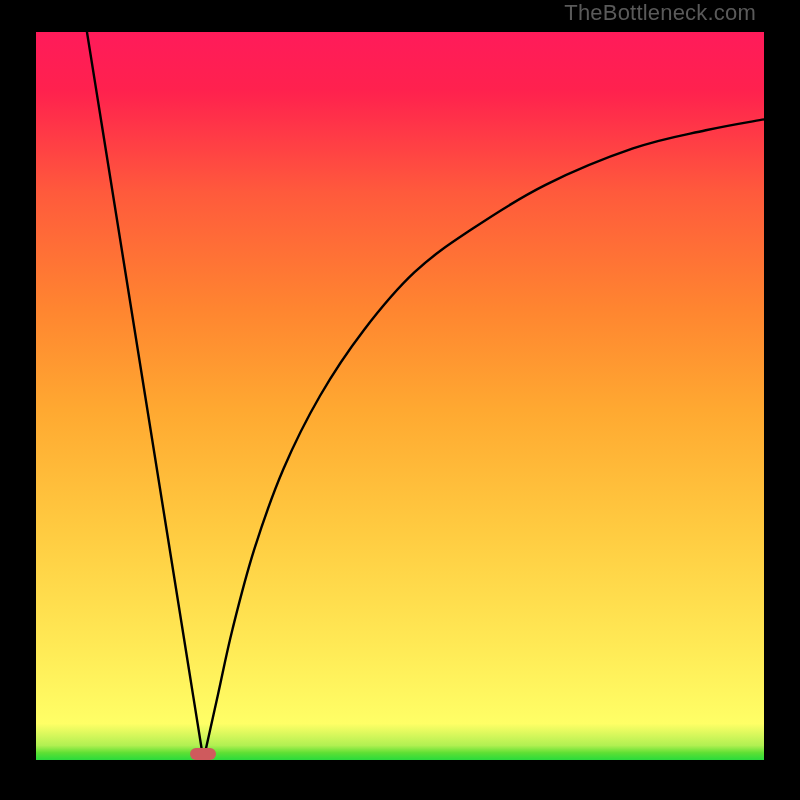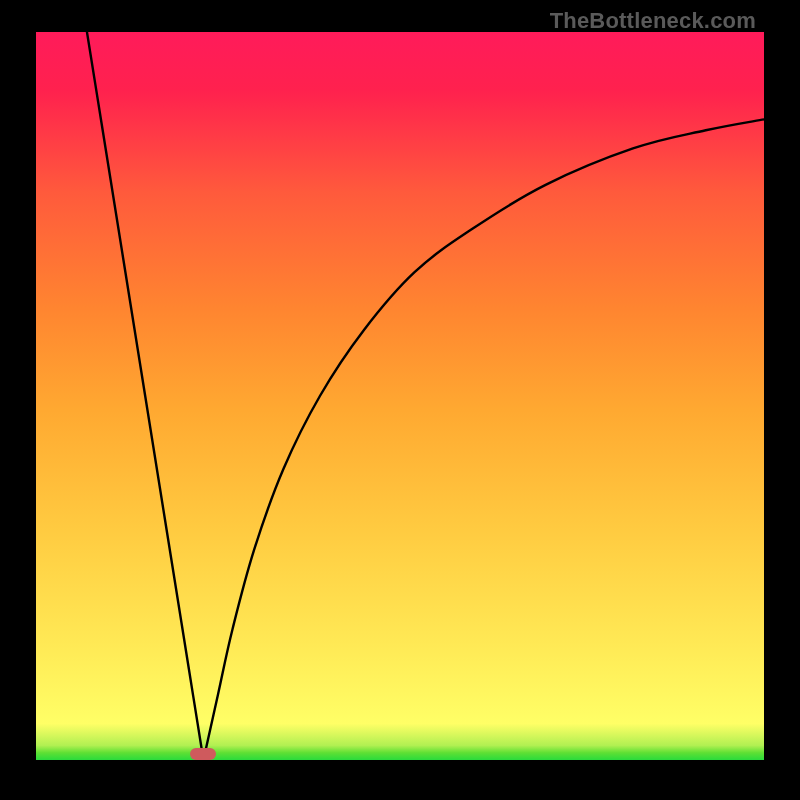--- a/index.html
+++ b/index.html
@@ -4,21 +4,21 @@
 <style>
   html,body{margin:0;padding:0;width:800px;height:800px;overflow:hidden;font-family:Arial,Helvetica,sans-serif;background:#000}
   #wrap{position:relative;width:800px;height:800px;background:#000}
   #plot{position:absolute;left:36px;top:32px;width:728px;height:728px;box-sizing:border-box}
   #grad{position:absolute;left:0;top:0;width:100%;height:100%;
         background:linear-gradient(to top,#29db3c 0%,#5fe034 1%,#b1f052 2%,#ffff66 5%,#ffe955 16%,#ffca40 32%,#ffa931 48%,#ff8530 62%,#ff5a3c 78%,#ff214e 92%,#ff1b5a 100%)}
   #curve{position:absolute;left:0;top:0;width:100%;height:100%}
   #axisL,#axisB{position:absolute;background:#000}
   #axisL{left:0;top:0;width:36px;height:800px}
   #axisB{left:0;bottom:0;width:800px;height:40px}
-  #watermark{position:absolute;right:44px;top:8px;color:#5a5a5a;font-size:22px;font-weight:700;letter-spacing:0.2px}
+  #watermark{position:absolute;right:44px;top:0;color:#5a5a5a;font-size:22px;font-weight:400;letter-spacing:0.2px}
   #minmark{position:absolute;width:26px;height:12px;border-radius:6px;background:#cf5a5d}
 </style>
 </head>
 <body>
 <div id="wrap">
 
   <div id="plot">
     <div id="grad"></div>
     <svg id="curve" viewBox="0 0 728 728" preserveAspectRatio="none">
       <path id="path-left" fill="none" stroke="#000" stroke-width="2.4" stroke-linecap="round" d="M 50.96000000000001 0 C 53.5808 16.38 60.2784 58.24 65.52 91 C 70.76159999999999 123.75999999999999 74.8384 149.24 80.08 182 C 85.3216 214.76 89.3984 240.24 94.64 273 C 99.8816 305.76 103.9584 331.24 109.2 364 C 114.44160000000001 396.76 118.51840000000001 422.24 123.76 455 C 129.0016 487.76 133.0784 513.24 138.32 546 C 143.5616 578.76 147.6384 604.24 152.88 637 C 158.1216 669.76 164.8192 711.62 167.44 728"></path>

